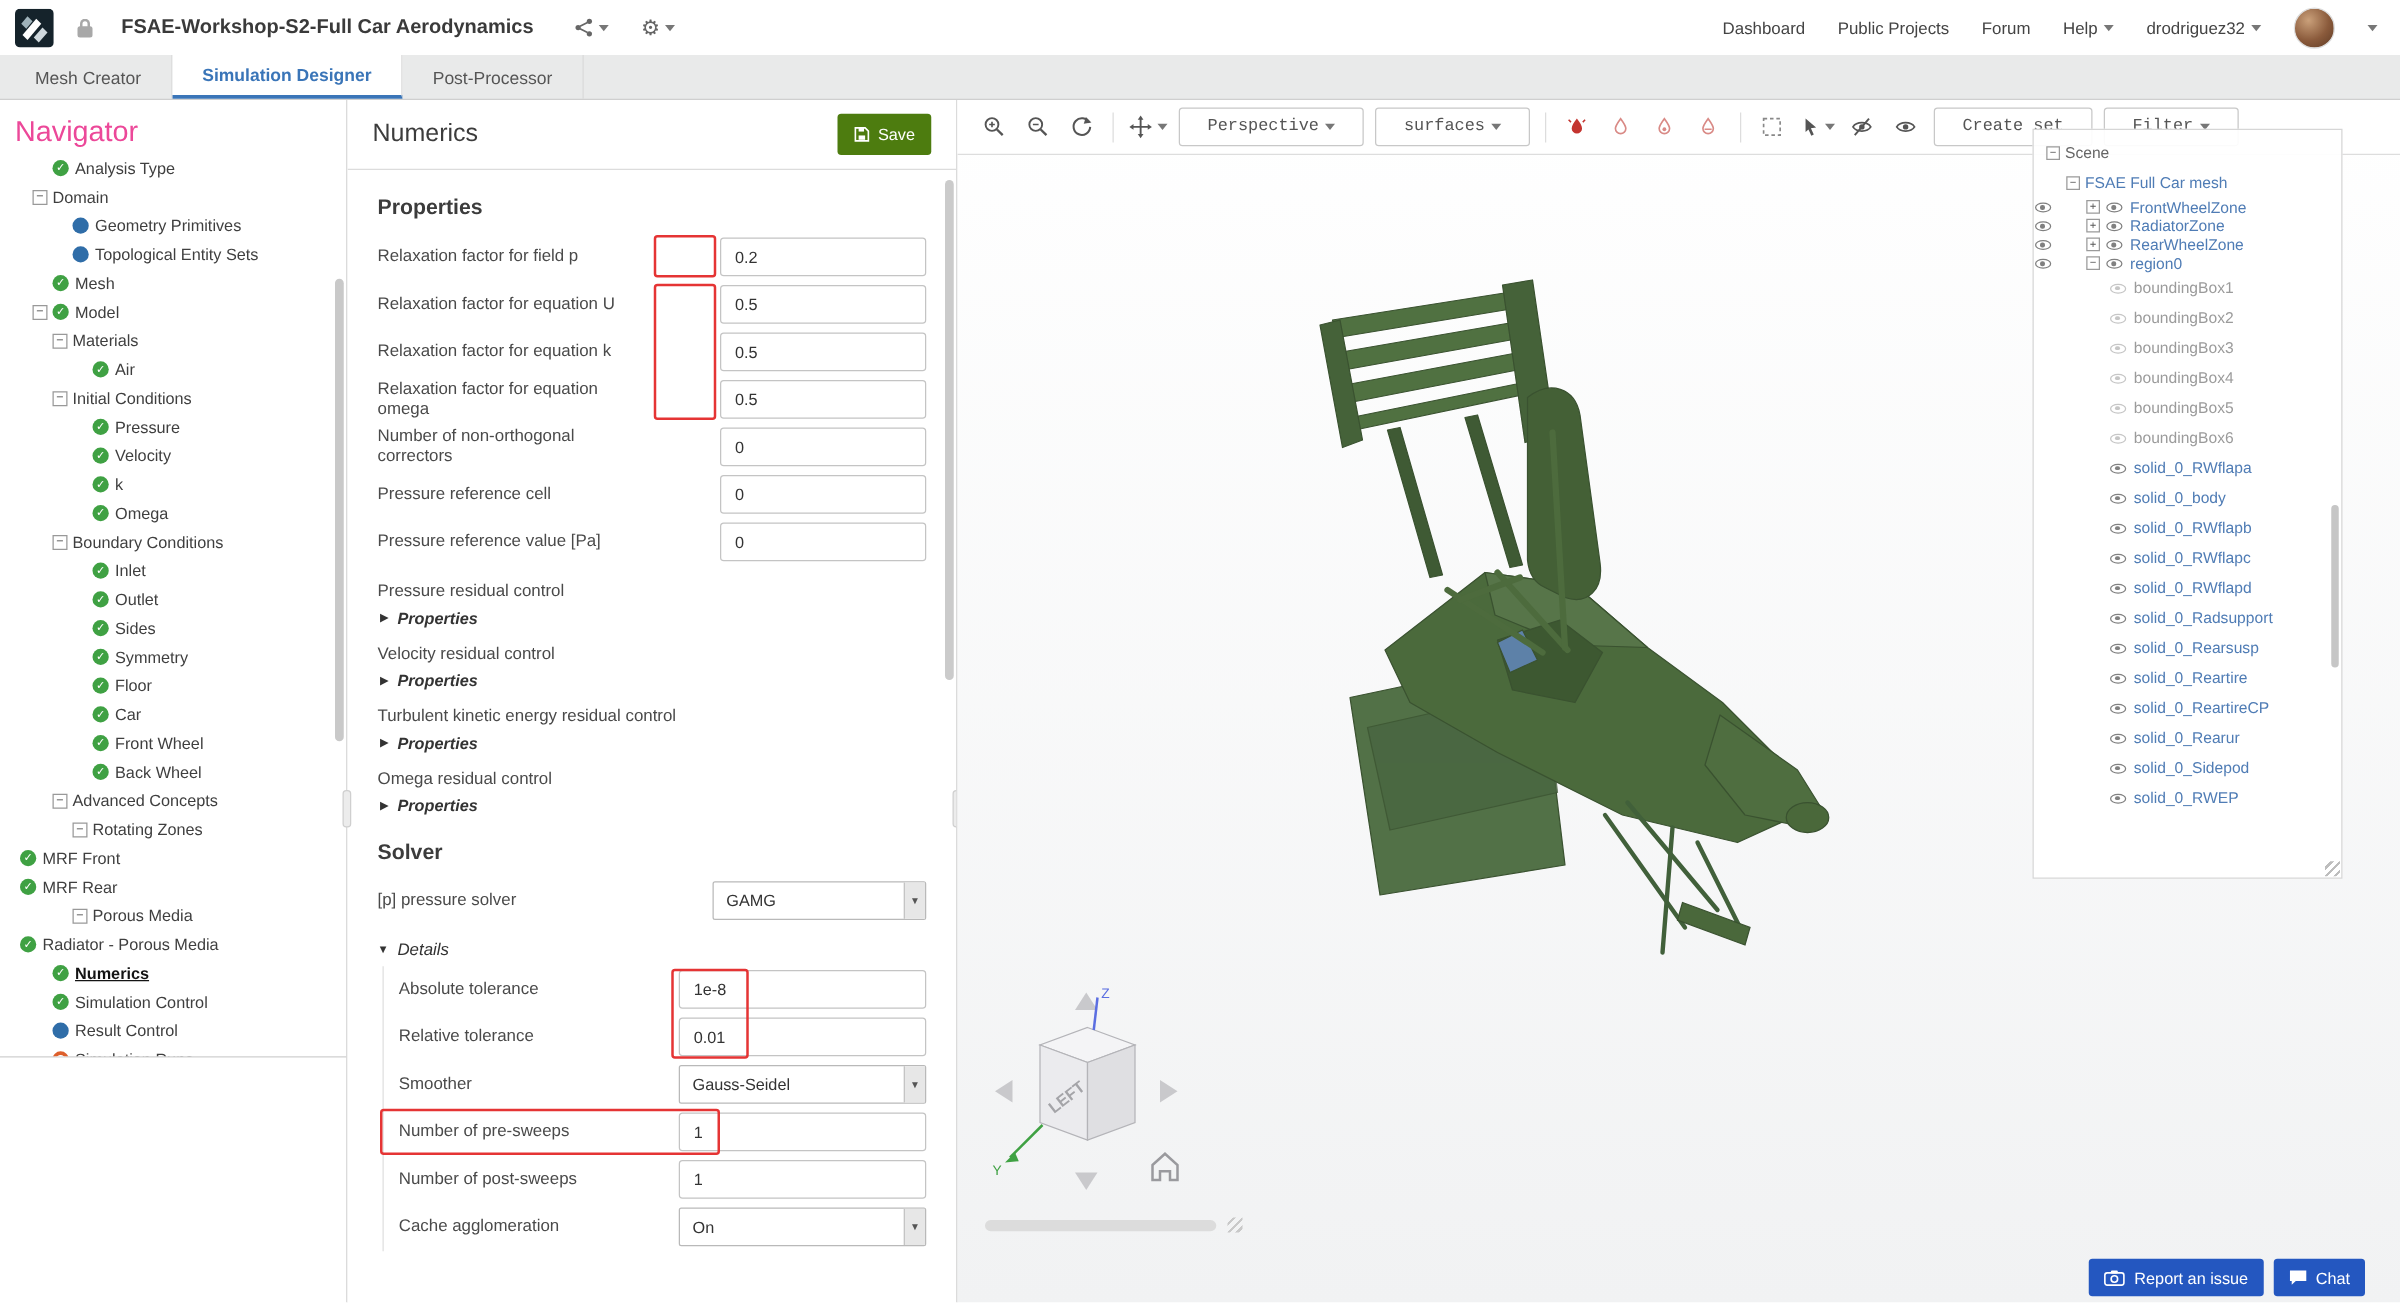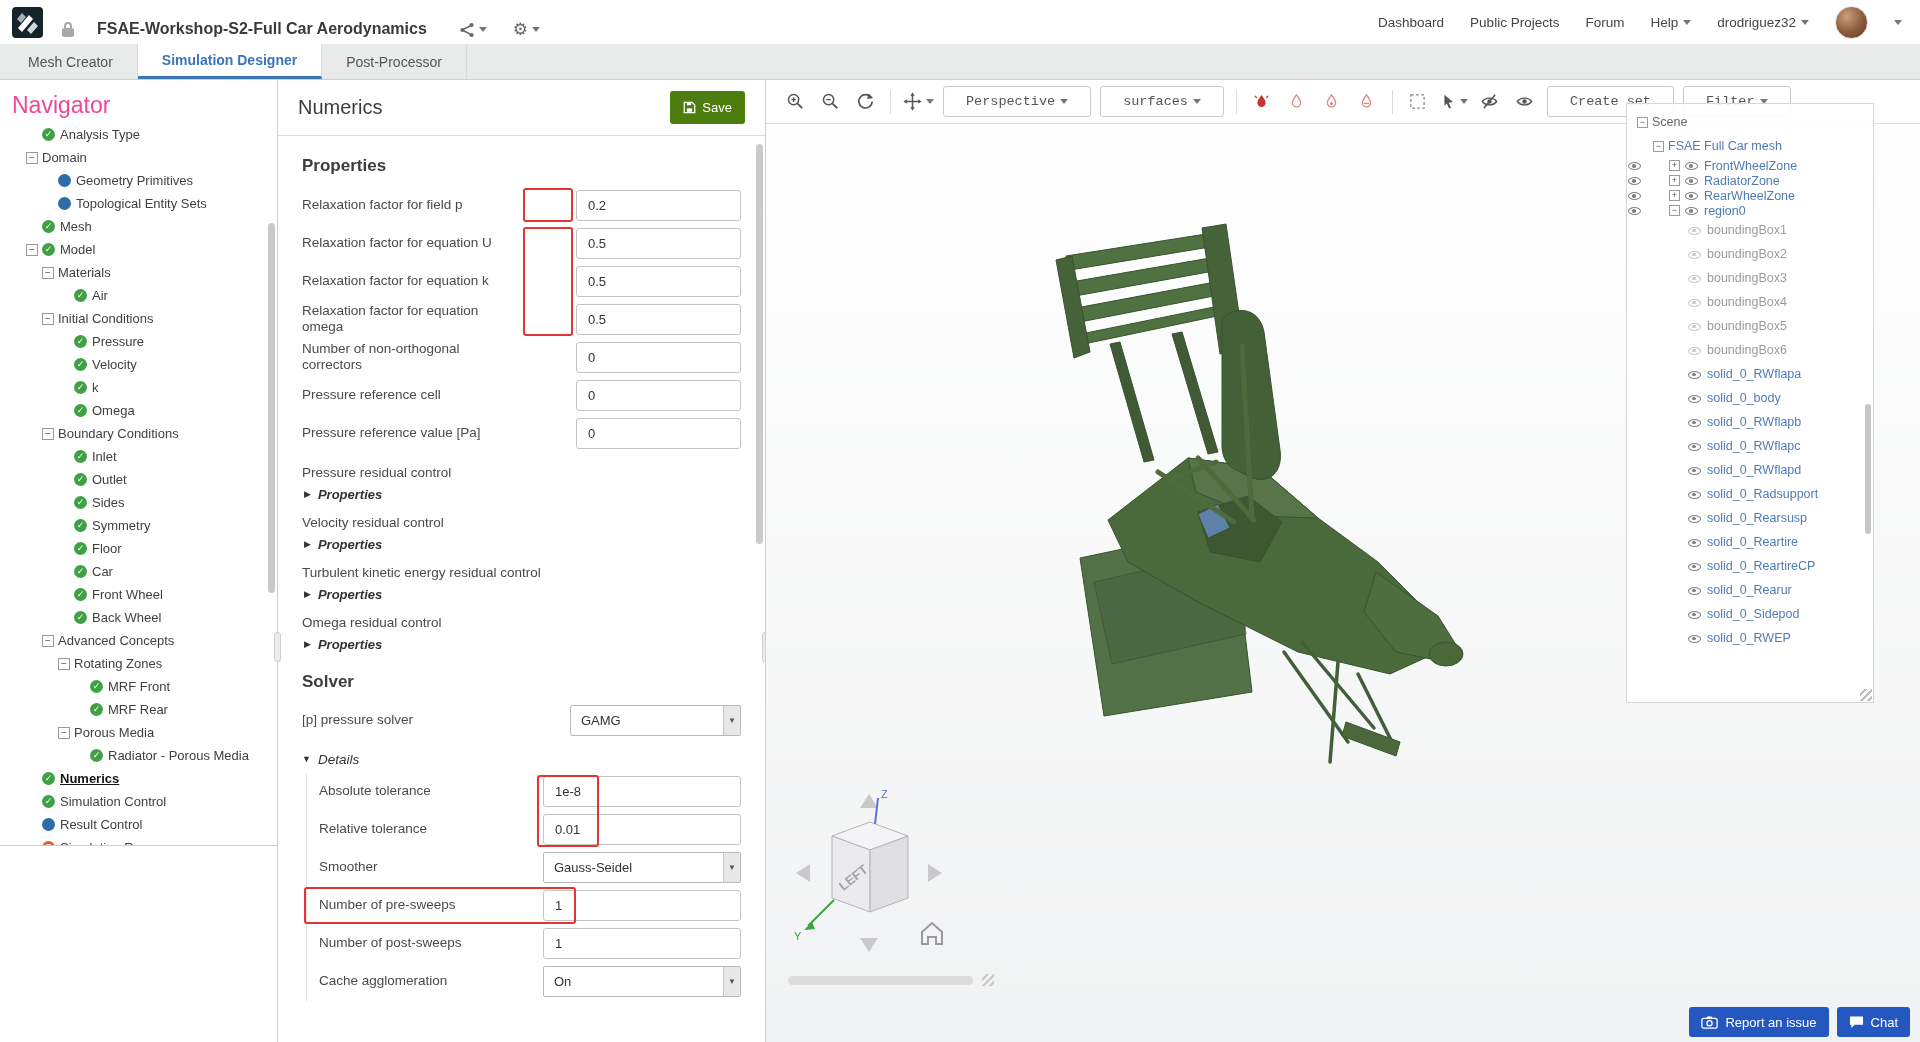--- a/index.html
+++ b/index.html
@@ -3,21 +3,21 @@
 <meta charset="utf-8">
 <style>
   html,body{margin:0;padding:0;width:1920px;height:1042px;overflow:hidden;
     font-family:"Liberation Sans","DejaVu Sans",sans-serif;background:#fff;color:#333;}
   *{box-sizing:border-box;}
   .app{display:flex;flex-direction:column;width:1920px;height:1042px;}
 
   
   .topbar{height:44px;background:#fff;display:flex;align-items:center;justify-content:space-between;
     padding:0 18px 0 12px;flex:0 0 44px;}
-  .tb-left{display:flex;align-items:flex-end;gap:16px;}
+  .tb-left{display:flex;align-items:center;gap:16px;}
   .logo{width:31px;height:31px;cursor:pointer;}
   .lockwrap{width:14px;height:18px;position:relative;margin-left:2px;}
   .lock-body{position:absolute;left:1px;top:8px;width:12px;height:9px;background:#a8a8a8;border-radius:2px;}
   .lock-sh{position:absolute;left:3px;top:2px;width:8px;height:8px;border:2px solid #a8a8a8;border-bottom:none;border-radius:5px 5px 0 0;}
   .proj-title{font-size:16px;font-weight:700;color:#3a3a3a;margin:0 6px;}
   .icon-btn{display:flex;align-items:center;gap:4px;color:#666;cursor:pointer;margin-left:10px;}
   .gear-glyph{font-size:17px;color:#666;line-height:1;}
   .caret{width:0;height:0;border-left:4px solid transparent;border-right:4px solid transparent;border-top:5px solid #777;display:inline-block;}
   .tb-right{display:flex;align-items:center;gap:26px;font-size:13.5px;color:#444;}
   .tb-right a{color:#444;text-decoration:none;display:flex;align-items:center;gap:5px;cursor:pointer;}
@@ -40,21 +40,21 @@
     font-size:10px;line-height:10px;text-align:center;color:#555;}
   .exp-minus .expander::before{content:"−";}
   .no-exp .expander{visibility:hidden;}
   .tree-icon{width:13px;height:13px;flex:0 0 13px;margin-right:5px;border-radius:50%;position:relative;}
   .ic-check .tree-icon{background:#3fa143;}
   .ic-check .tree-icon::before{content:"✓";position:absolute;left:0;top:0;width:13px;height:13px;color:#fff;font-size:9px;line-height:13px;text-align:center;font-weight:700;}
   .ic-dot .tree-icon{background:#2f6da8;}
   .ic-ring .tree-icon{background:#fff;border:3px solid #dd5f2b;}
   .tree-label{font-size:13px;color:#3f3f3f;}
   .selected .tree-label{font-weight:700;color:#141414;text-decoration:underline;}
-  .ind1{padding-left:26px;} .ind2{padding-left:42px;} .ind3{padding-left:58px;} .ind4{padding-left:74px;}
+  .ind1{padding-left:26px;} .ind2{padding-left:42px;} .ind3{padding-left:58px;} .ind4{}
   .nav-scrollthumb{position:absolute;right:2px;top:100px;width:7px;height:370px;background:#c9c9c9;border-radius:4px;}
   .job{flex:0 0 197px;border-top:1px solid #cfcfcf;}
   .job-title{padding:11px 16px;font-size:13.5px;color:#3c3c3c;background:#f7f7f8;border-bottom:1px solid #e4e4e4;cursor:pointer;}
   .job-empty{padding:22px;text-align:center;color:#9e9e9e;font-size:12.5px;}
   .grip{position:absolute;top:552px;right:-4px;width:7px;height:30px;background:#ececec;border:1px solid #cfcfcf;border-radius:3px;z-index:6;cursor:col-resize;}
 
   
   .numerics{width:488px;flex:0 0 488px;border-right:1px solid #cfcfcf;background:#fff;position:relative;overflow:hidden;}
   .n-head{height:56px;display:flex;align-items:center;justify-content:space-between;padding:0 20px;border-bottom:1px solid #dcdcdc;}
   .n-title{font-size:20px;color:#3c3c3c;}
@@ -109,21 +109,21 @@
   .c-blue .s-label{color:#4f7cb5;} .c-gray .s-label{color:#9b9b9b;} .c-dark .s-label{color:#666;}
   .s-ind0{padding-left:10px;} .s-ind1{padding-left:26px;} .s-ind2{padding-left:42px;} .s-ind3{padding-left:60px;}
   .st-scroll{position:absolute;right:2px;top:300px;width:6px;height:130px;background:#c6c6c6;border-radius:3px;}
   .st-resize{position:absolute;right:1px;bottom:1px;width:12px;height:12px;
     background:repeating-linear-gradient(135deg,transparent 0 3px,#bdbdbd 3px 5px);}
   .car{position:absolute;left:280px;top:140px;width:430px;height:600px;}
   .navcube{position:absolute;left:12px;top:700px;width:180px;height:200px;}
   .vp-hbar{position:absolute;left:22px;top:896px;width:185px;height:9px;background:#dcdcdc;border-radius:5px;}
   .vp-resize{position:absolute;left:216px;top:894px;width:12px;height:12px;
     background:repeating-linear-gradient(135deg,transparent 0 3px,#c9c9c9 3px 5px);}
-  .vp-actions{position:absolute;right:10px;bottom:5px;display:flex;gap:8px;}
+  .vp-actions{position:absolute;right:28px;bottom:5px;display:flex;gap:8px;}
   .blue-btn{background:#2457c0;color:#fff;border:none;border-radius:3px;height:30px;padding:0 12px;font-size:13px;
     display:flex;align-items:center;gap:7px;cursor:pointer;font-family:inherit;}
 </style>
 </head>
 <body>
 
 <div class="app">
 
   <header class="topbar">
     <div class="tb-left">

